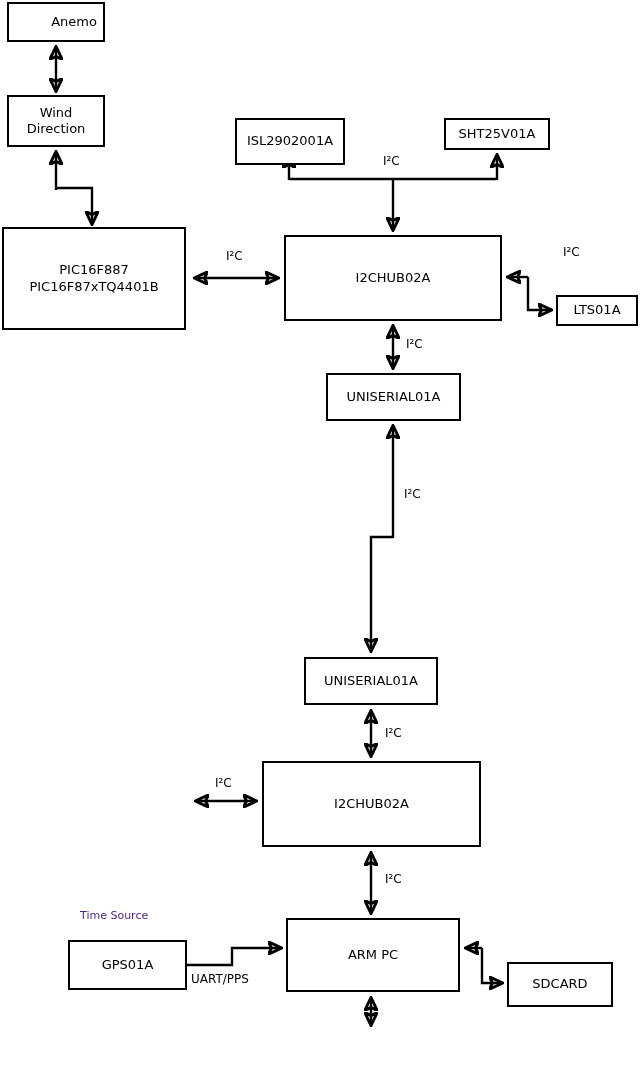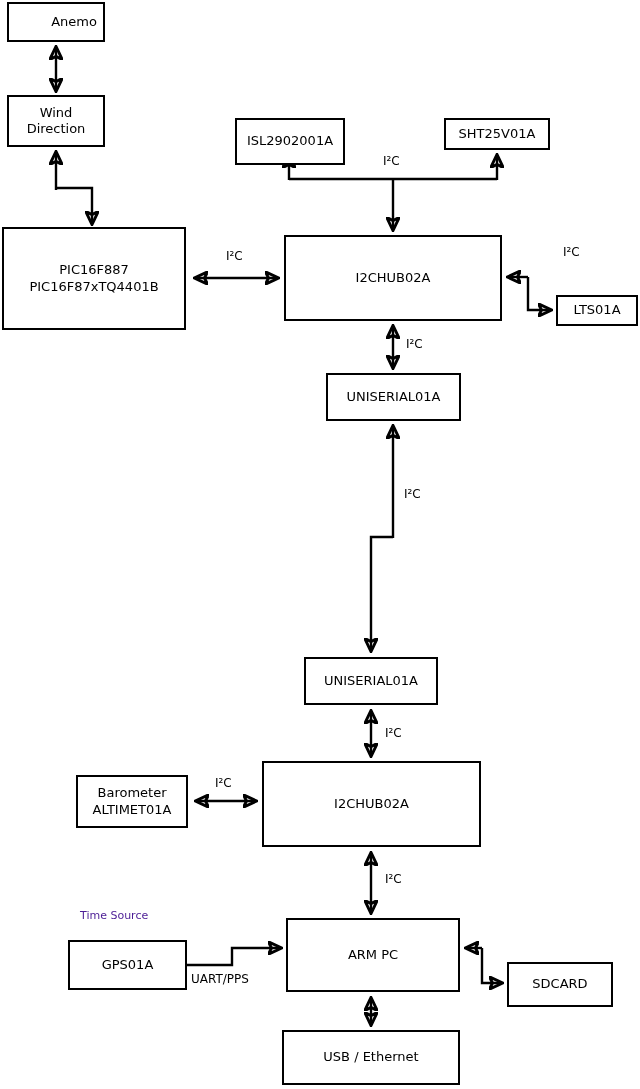--- a/index.html
+++ b/index.html
@@ -139,44 +139,37 @@
   </div>
 
   <div class="node" style="left:326px; top:373px; width:135px; height:48px;">
     <span>UNISERIAL01A</span>
   </div>
 
   <div class="node" style="left:304px; top:657px; width:134px; height:48px;">
     <span>UNISERIAL01A</span>
   </div>
 
-  <div class="node" style="left:76px; top:775px; width:112px; height:53px;">
-    <span>Barometer
-ALTIMET01A</span>
-  </div>
 
   <div class="node" style="left:262px; top:761px; width:219px; height:86px;">
     <span>I2CHUB02A</span>
   </div>
 
   <div class="node" style="left:68px; top:940px; width:119px; height:50px;">
     <span>GPS01A</span>
   </div>
 
   <div class="node" style="left:286px; top:918px; width:174px; height:74px;">
     <span>ARM PC</span>
   </div>
 
   <div class="node" style="left:507px; top:962px; width:106px; height:45px;">
     <span>SDCARD</span>
   </div>
 
-  <div class="node" style="left:282px; top:1030px; width:178px; height:55px;">
-    <span>USB / Ethernet</span>
-  </div>
 
   <div class="free-label" style="left:80px; top:909px;">Time Source</div>
 
   <div class="edge-label" style="left:226px; top:249px;">I²C</div>
 
   <div class="edge-label" style="left:383px; top:154px;">I²C</div>
 
   <div class="edge-label" style="left:563px; top:245px;">I²C</div>
 
   <div class="edge-label" style="left:406px; top:337px;">I²C</div>

